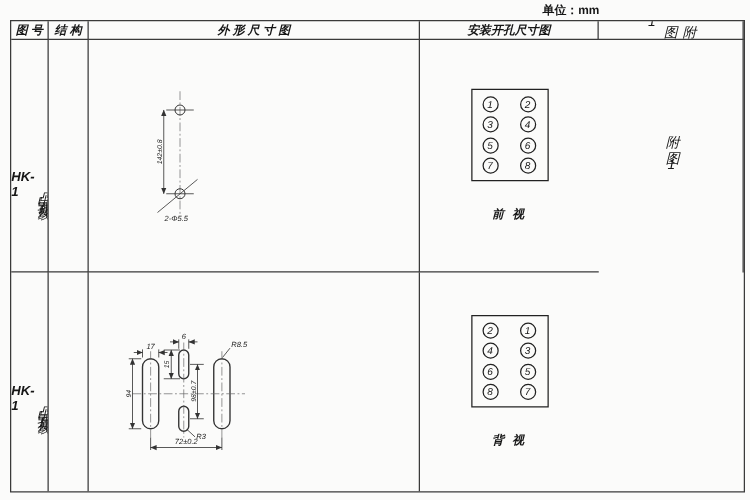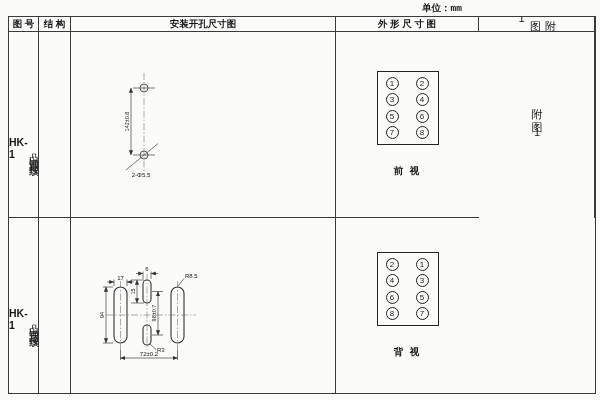--- a/index.html
+++ b/index.html
@@ -1,20 +1,20 @@
 <!DOCTYPE html>
 <html><head>
 <meta charset="utf-8">
 <style>
   html,body{margin:0;padding:0;}
   body{width:600px;height:400px;background:#fbfbfa;font-family:"Liberation Sans","DejaVu Sans",sans-serif;color:#161616;position:relative;overflow:hidden;}
-  .unit{position:absolute;left:422px;top:2px;font-size:9.5px;font-weight:600;font-family:Liberation Mono, monospace;}
+  .unit{position:absolute;left:434px;top:2px;font-size:9.5px;font-weight:600;}
   .tbl{position:absolute;left:8px;top:16px;width:586px;height:376px;border:1.2px solid #3a3a3a;display:grid;
        grid-template-columns:30px 32px 265px 143px 116px;grid-template-rows:15px 186px 175px;}
-  .c{border-right:1px solid #3a3a3a;border-bottom:1px solid #3a3a3a;position:relative;box-sizing:border-box;overflow:hidden;}
+  .c{border-right:1px solid #3a3a3a;border-bottom:1px solid #3a3a3a;position:relative;box-sizing:border-box;overflow:hidden;font-style:italic;}
   .nr{border-right:none;} .nb{border-bottom:none;}
   .head{display:flex;align-items:center;justify-content:center;font-size:9.5px;font-weight:700;white-space:pre;}
   .figcell{display:flex;align-items:center;justify-content:center;}
   .vfig{writing-mode:vertical-rl;text-orientation:upright;font-size:11px;letter-spacing:13px;}
   .structcell{display:flex;flex-direction:row;align-items:center;}
   .pt1{padding-top:46px;} .pt2{padding-top:26px;}
   .model{font-size:10.5px;font-weight:700;}
   .vstruct{writing-mode:vertical-rl;text-orientation:upright;font-size:10.5px;letter-spacing:2.5px;margin-top:10px;}
   .termcell{display:flex;flex-direction:column;align-items:center;justify-content:center;}
   .tbox{width:62px;height:74px;border:1.5px solid #222;box-sizing:border-box;display:grid;
@@ -33,22 +33,22 @@
 </style>
 </head>
 <body>
 
 <div class="unit">单位：mm</div>
 
 <div class="tbl">
 
   <div class="c head">图 号</div>
   <div class="c head">结 构</div>
+  <div class="c head">外 形 尺 寸 图</div>
   <div class="c head">安装开孔尺寸图</div>
-  <div class="c head">外 形 尺 寸 图</div>
 
   <div class="c figcell">
     <div class="vfig">附图1</div>
   </div>
 
   <div class="c structcell pt1">
     <div class="model">HK-1</div>
     <div class="vstruct">凸出式前接线</div>
   </div>
 

